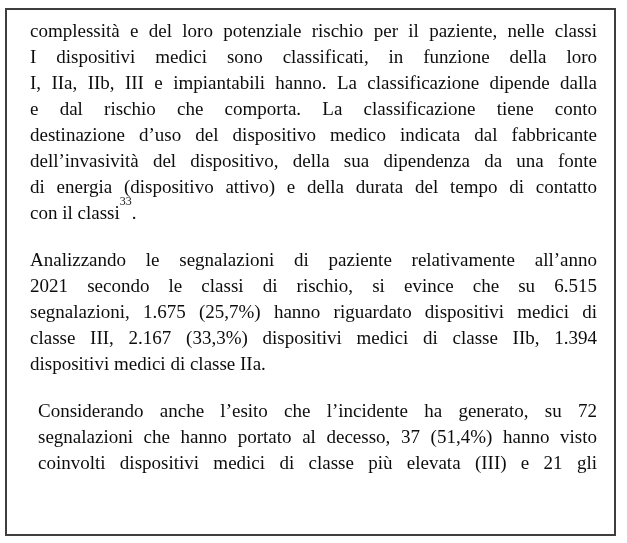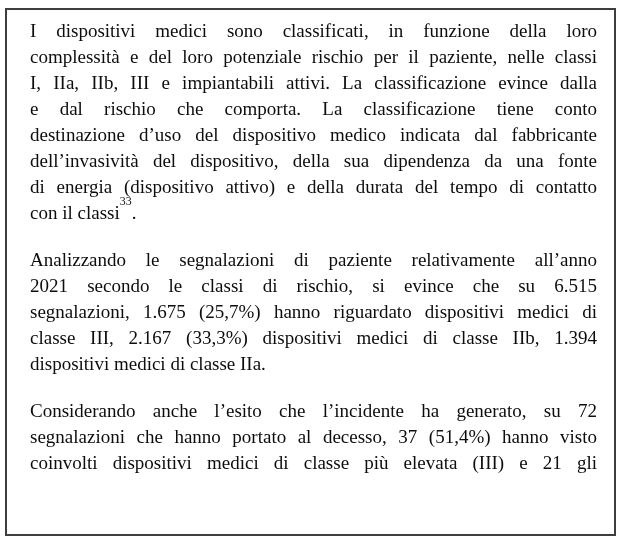--- a/index.html
+++ b/index.html
@@ -29,20 +29,21 @@
     font-family: "Liberation Serif", "DejaVu Serif", serif;
     font-size: 19px;
     line-height: 26px;
     color: #0d0d0d;
   }
   .para {
     margin: 0 0 21px 0;
   }
   .para:last-child {
     margin-bottom: 0;
+    margin-left: 8px;
   }
   .line {
     text-align: justify;
     text-align-last: justify;
   }
   .line.end {
     text-align: left;
     text-align-last: left;
   }
   .fnref {
@@ -53,23 +54,23 @@
     text-align: center;
   }
 </style>
 </head>
 <body>
 
 <div class="page">
   <div class="frame">
 
     <div class="para">
+      <div class="line">complessità e del loro potenziale rischio per il paziente, nelle classi</div>
       <div class="line">I dispositivi medici sono classificati, in funzione della loro</div>
-      <div class="line">complessità e del loro potenziale rischio per il paziente, nelle classi</div>
-      <div class="line">I, IIa, IIb, III e impiantabili attivi. La classificazione evince dalla</div>
+      <div class="line">I, IIa, IIb, III e impiantabili hanno. La classificazione dipende dalla</div>
       <div class="line">e dal rischio che comporta. La classificazione tiene conto</div>
       <div class="line">destinazione d’uso del dispositivo medico indicata dal fabbricante</div>
       <div class="line">dell’invasività del dispositivo, della sua dipendenza da una fonte</div>
       <div class="line">di energia (dispositivo attivo) e della durata del tempo di contatto</div>
       <div class="line end"><span>con il classi</span><sup class="fnref">33</sup><span>.</span></div>
     </div>
 
     <div class="para">
       <div class="line">Analizzando le segnalazioni di paziente relativamente all’anno</div>
       <div class="line">2021 secondo le classi di rischio, si evince che su 6.515</div>

